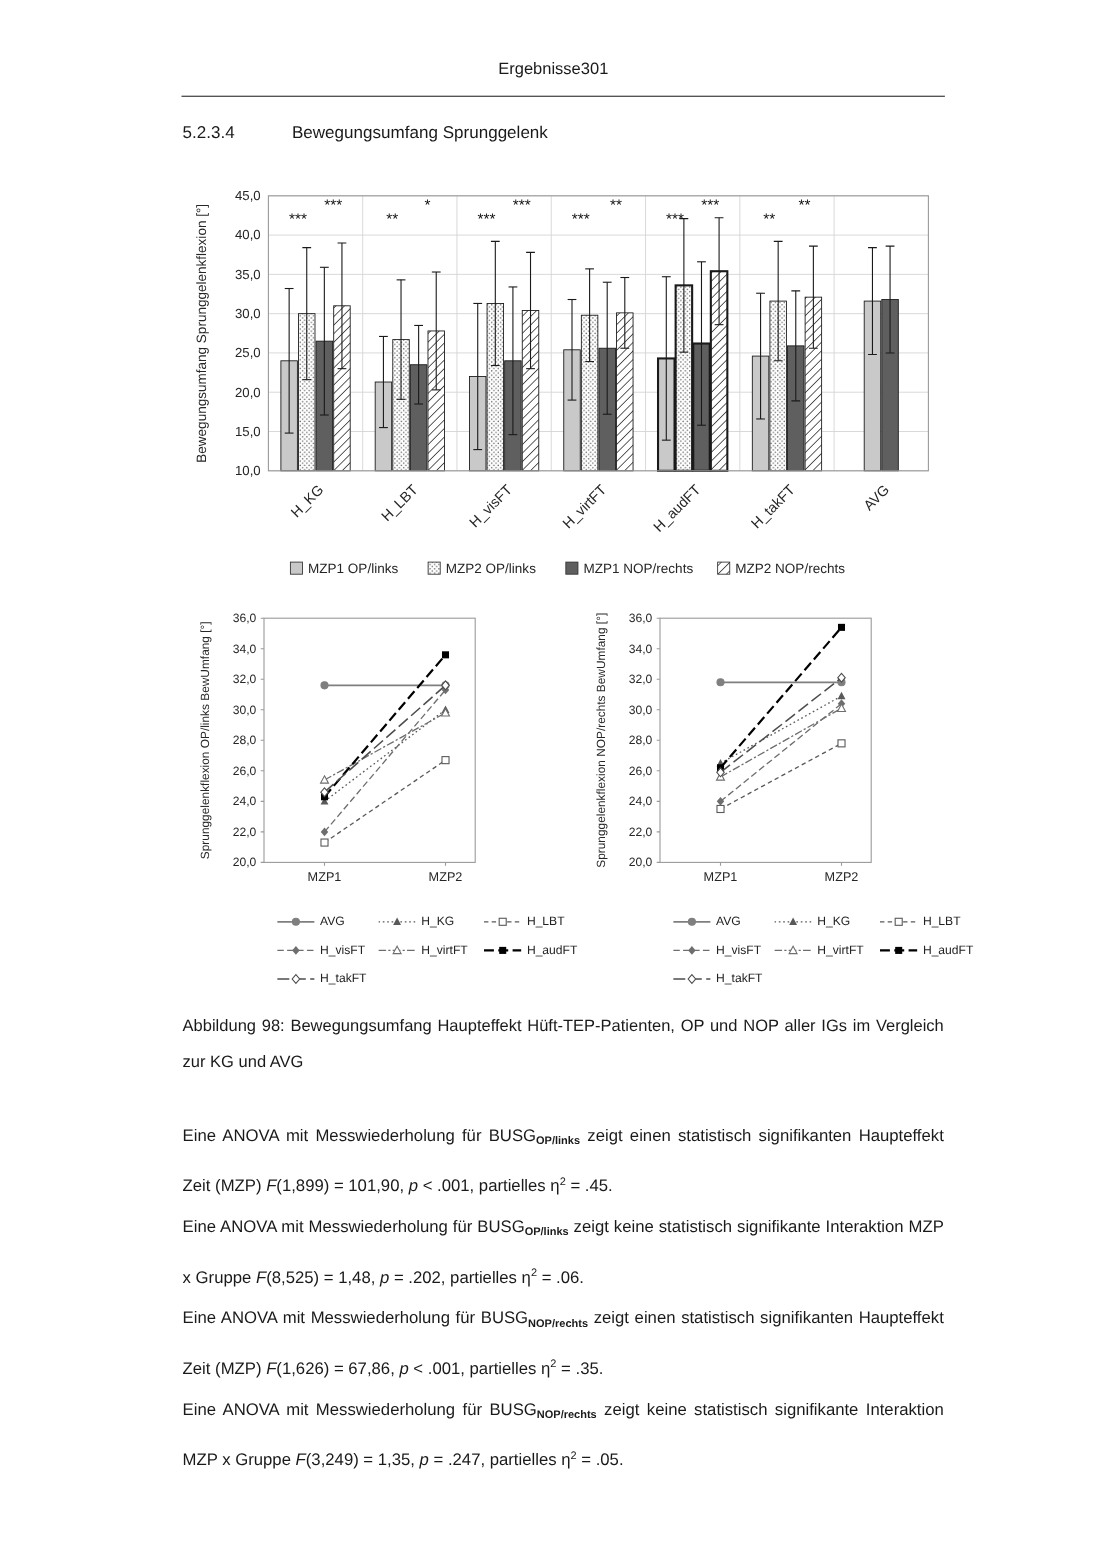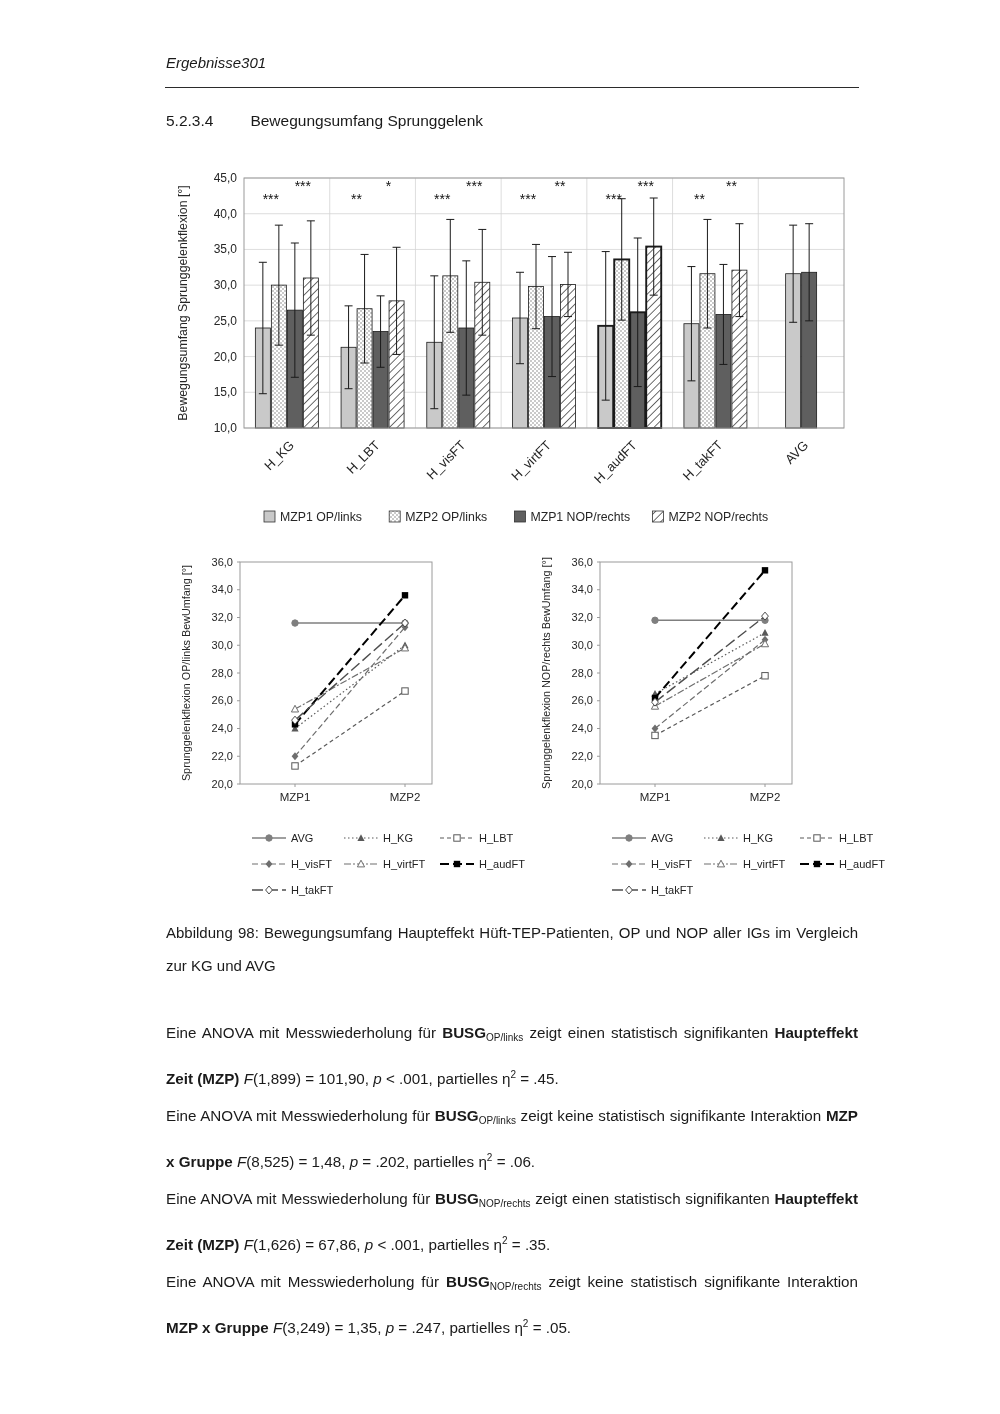--- a/index.html
+++ b/index.html
@@ -2,37 +2,37 @@
 <html><head>
 <meta charset="utf-8">
 <style>
   * { margin:0; padding:0; box-sizing:border-box; }
   html,body { background:#fff; }
   body {
     width:1000px; height:1414px; position:relative;
     font-family:"Liberation Sans", sans-serif; color:#1a1a1a;
   }
   .abs { position:absolute; }
-  .header { top:54px; left:166px; width:674px; display:flex; justify-content:flex-start;
-            font-style:italic; font-size:15px; }
+  .header { top:54px; left:166px; width:674px; display:flex; justify-content:center;
+            font-size:15px; }
   .header-rule { top:87px; left:165px; width:694px; border-top:1.4px solid #2b2b2b; height:0; }
-  .section-heading { top:112px; left:166px; font-size:15.5px; display:flex; gap:37px; }
+  .section-heading { top:112px; left:166px; font-size:15.5px; display:flex; gap:52px; }
   .bar-chart { top:162px; left:172px; }
   .line-left { top:548px; left:178px; }
   .line-right { top:548px; left:538px; }
   .line-legend { display:grid; grid-template-columns:92px 96px 100px; row-gap:14px; font-size:11px; color:#222; }
   #legend0 { top:832px; left:252px; }
   #legend1 { top:832px; left:612px; }
   .lg-item { display:flex; align-items:center; gap:5px; white-space:nowrap; }
   .caption { top:916px; left:166px; width:692px; font-size:15px; line-height:33px; text-align:justify; }
   .body { top:1014px; left:166px; width:692px; font-size:15.2px; line-height:37px; text-align:justify; }
   .body p { margin:0; }
-  .b { font-weight:bold; }
+  .b { font-weight:normal; }
   .i { font-style:italic; }
-  .sb { font-size:10px; vertical-align:-3px; font-weight:normal; }
+  .sb { font-size:10px; vertical-align:-3px; font-weight:bold; }
   .sp { font-size:10px; vertical-align:6px; }
   svg text { font-family:"Liberation Sans", sans-serif; }
 </style>
 </head>
 <body>
 
 <div class="abs header">
   <span>Ergebnisse</span>
   <span>301</span>
 </div>

